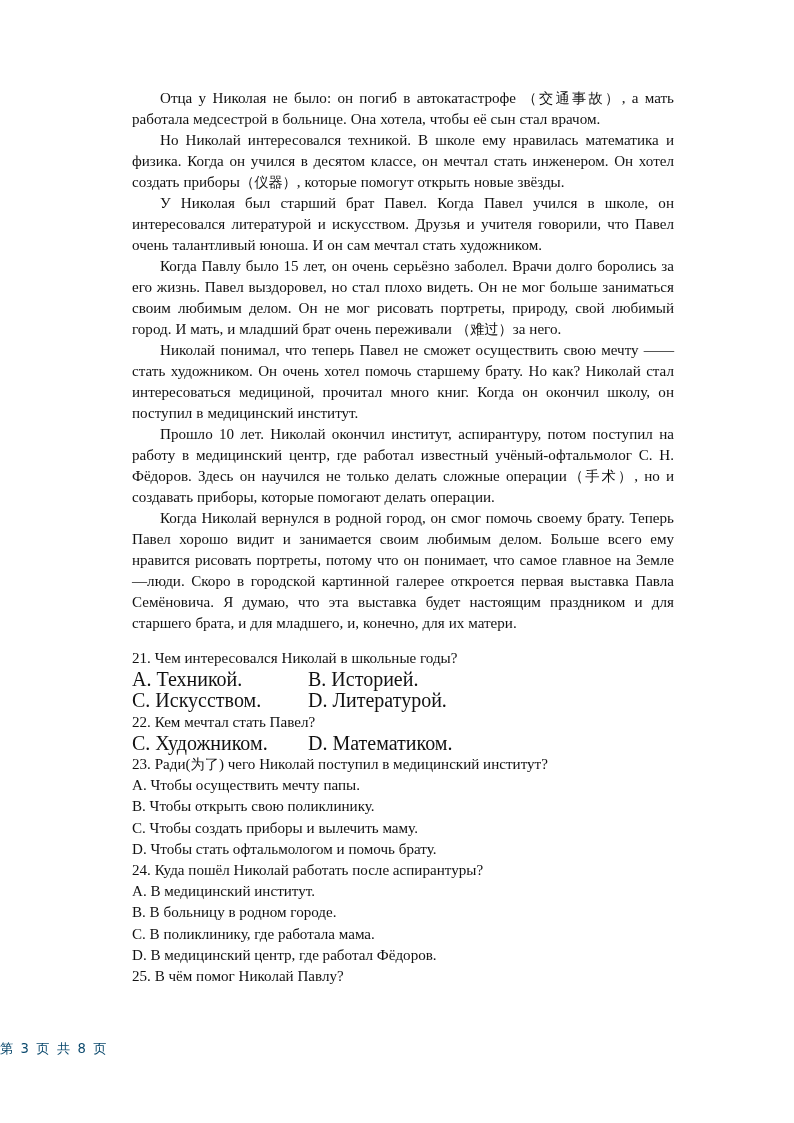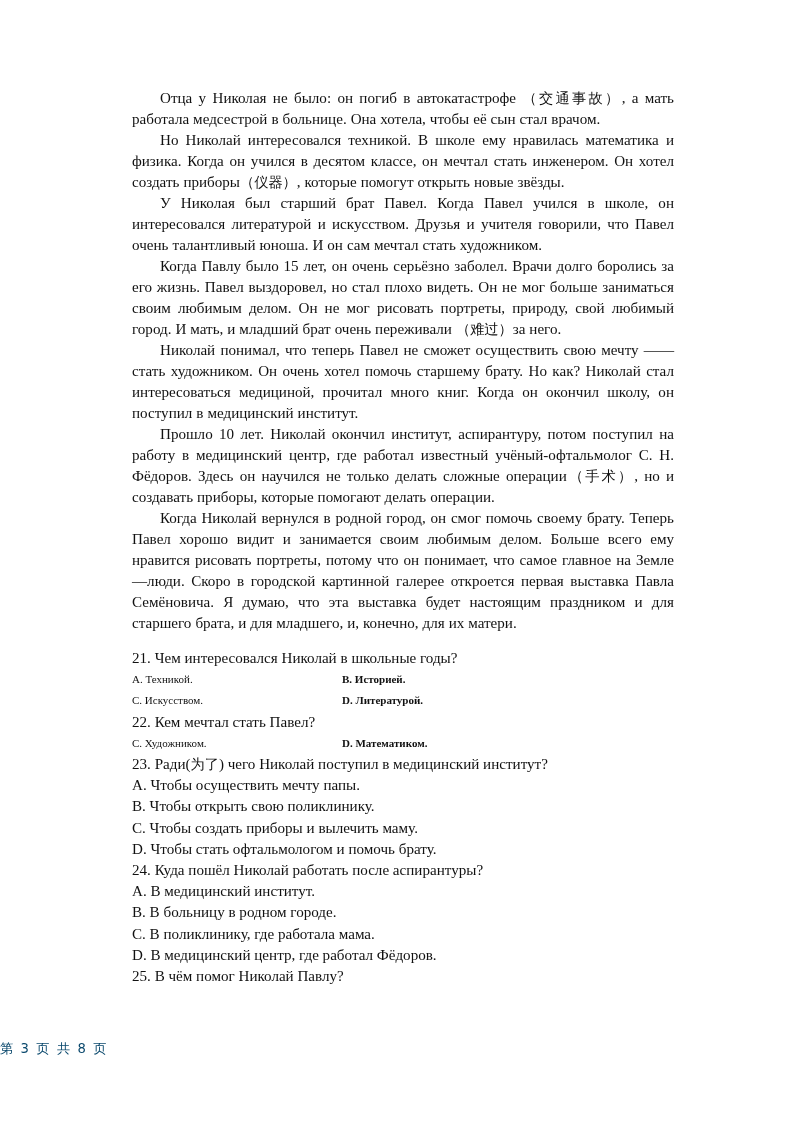--- a/index.html
+++ b/index.html
@@ -47,34 +47,32 @@
     padding: 0;
     font-size: 15.1px;
     line-height: 21.2px;
     text-align: left;
     text-indent: 0;
     white-space: pre;
   }
   .q-opts {
     margin: 0;
     padding: 0;
-    font-size: 11px;
+    font-size: 20px;
     line-height: 21.2px;
     display: flex;
     text-indent: 0;
-    gap: 34px;
   }
   .opt-a {
     width: 176px;
     flex: 0 0 176px;
     white-space: pre;
   }
   .opt-b {
     white-space: pre;
-    font-weight: bold;
   }
   .opt-full {
     white-space: pre;
   }
   .footer {
     position: absolute;
     left: 0;
     top: 1040px;
     width: 794px;
     font-size: 13.2px;

